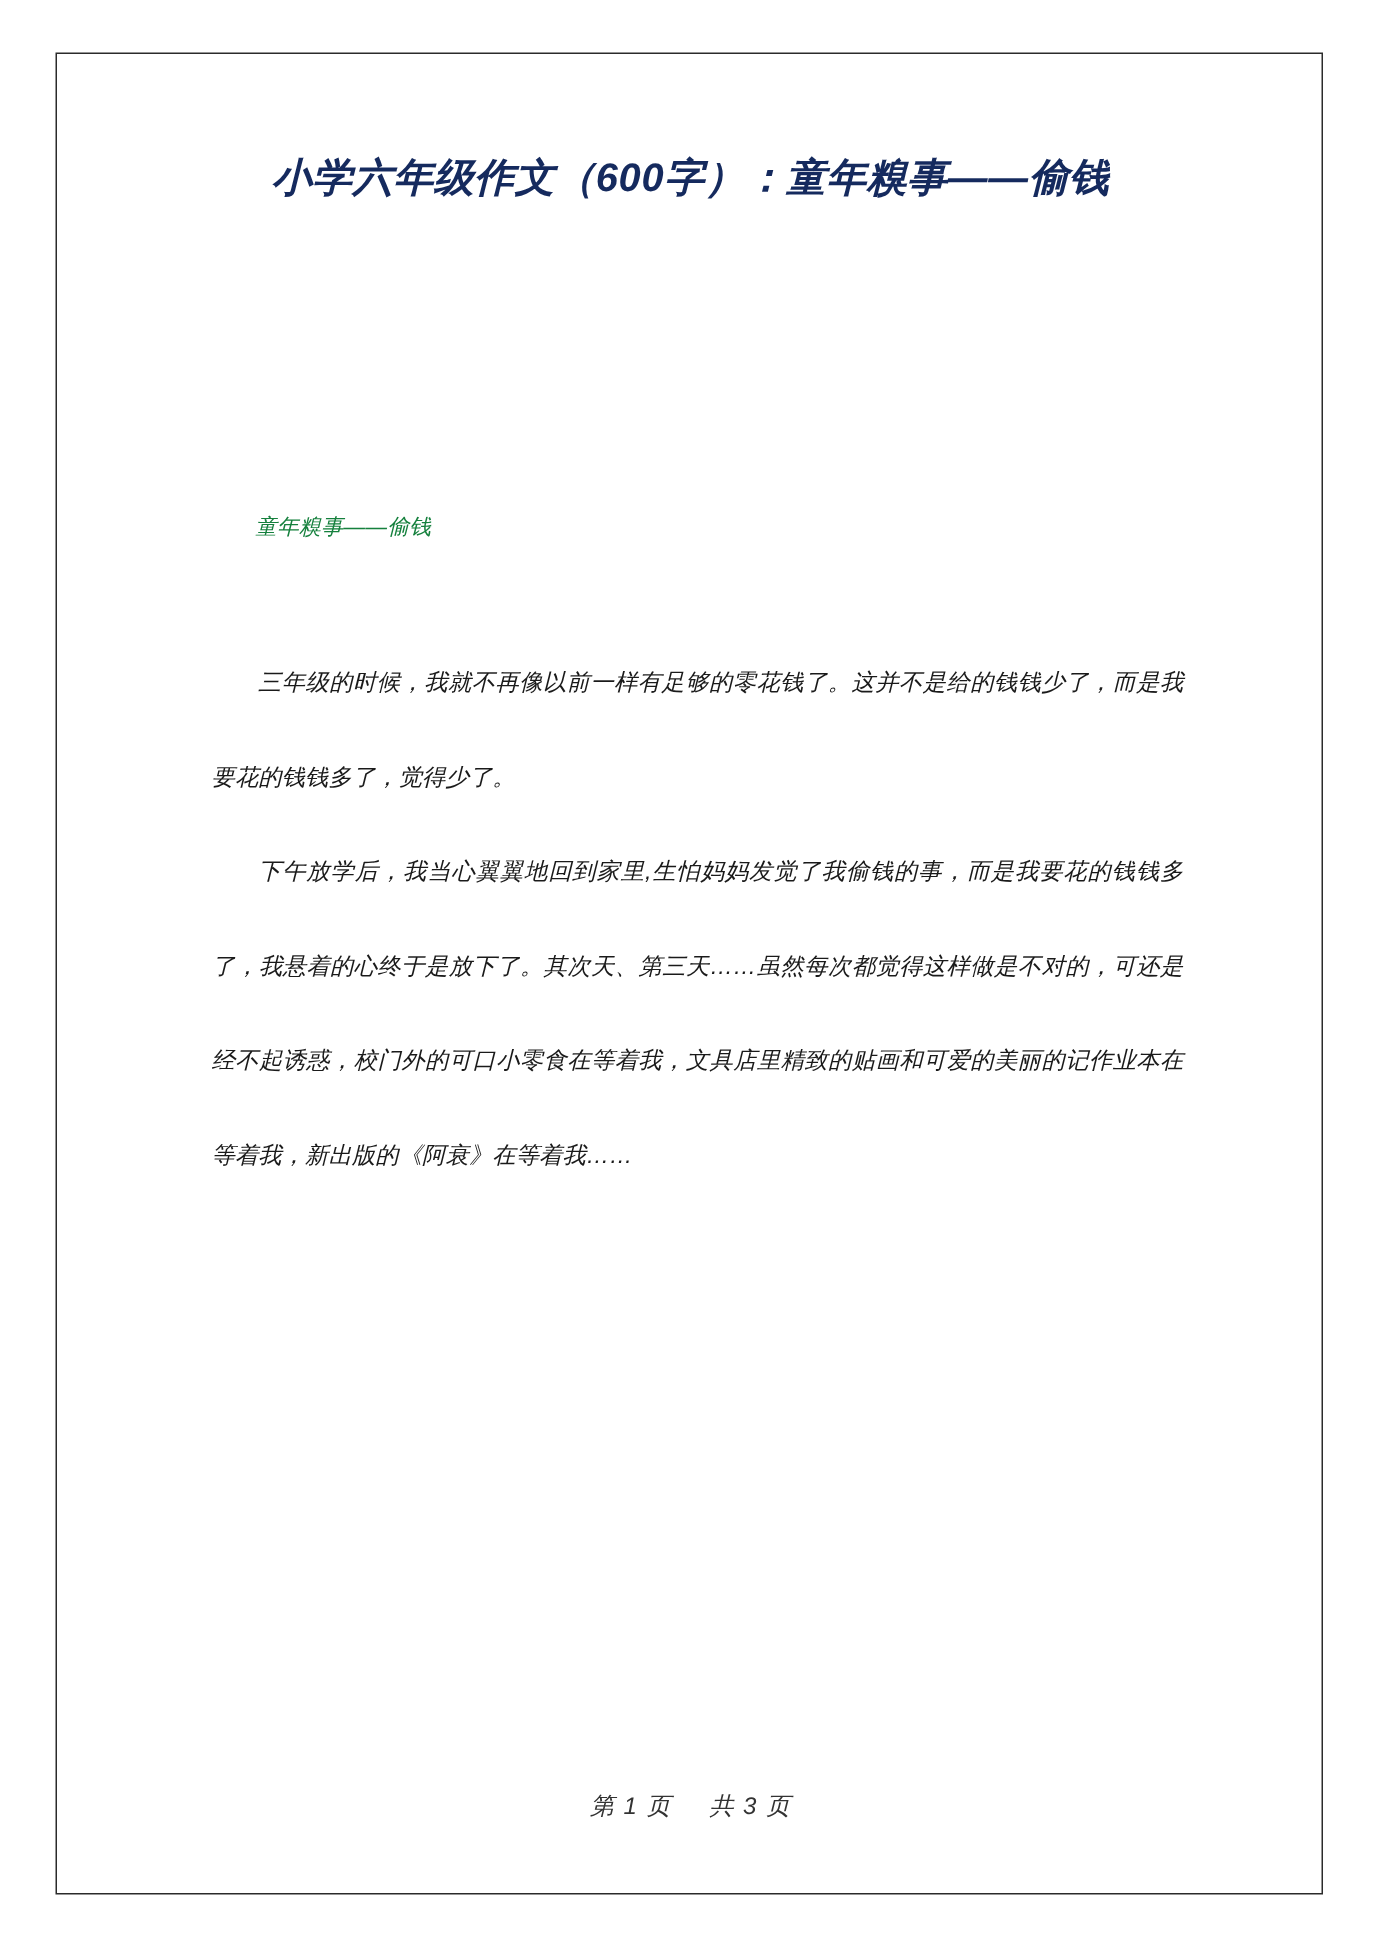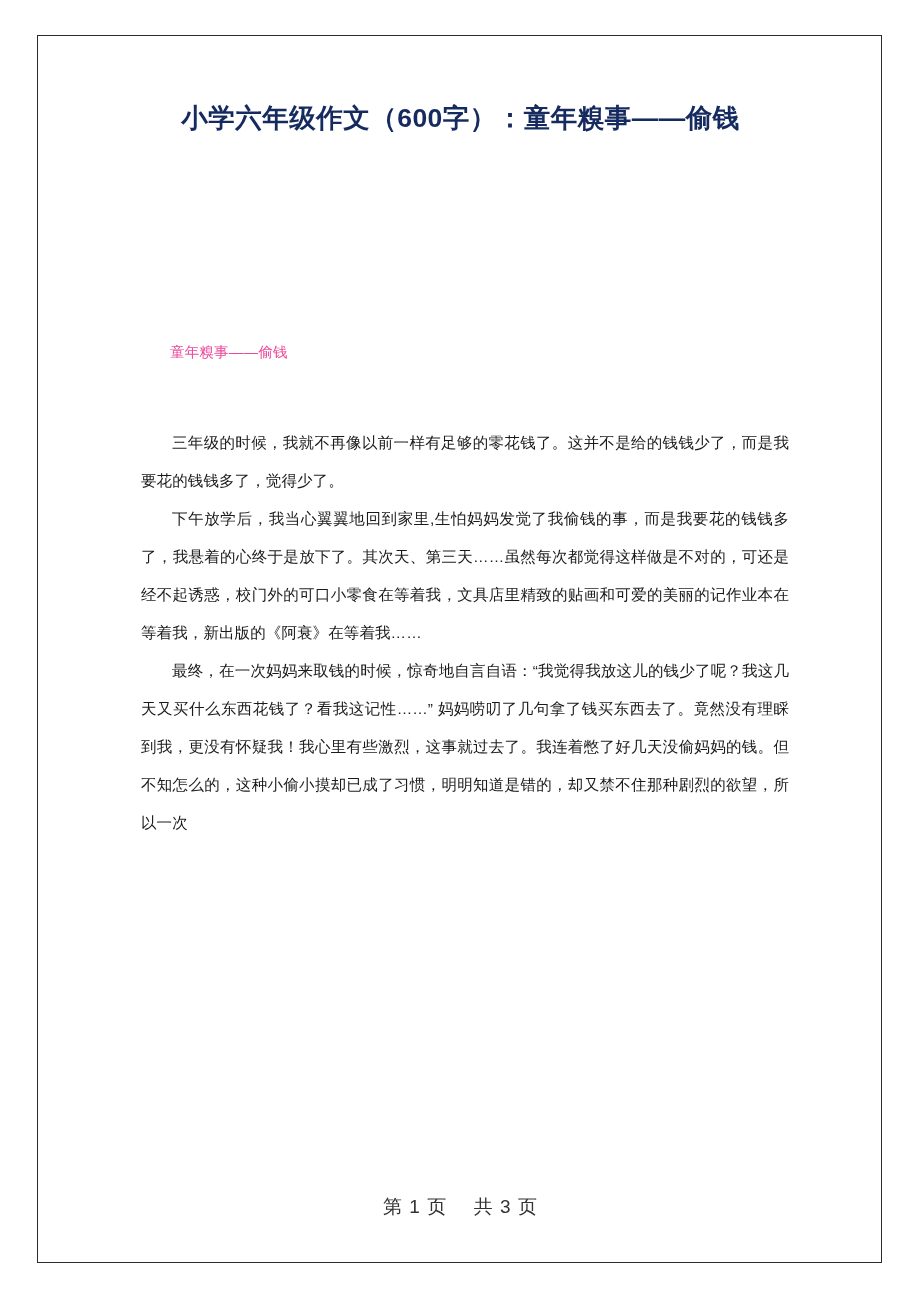--- a/index.html
+++ b/index.html
@@ -24,20 +24,21 @@
     box-sizing: border-box;
     background: #ffffff;
   }
 
   .page-inner {
     position: absolute;
     left: 0;
     top: 0;
     width: 845px;
     height: 1228px;
+    font-style: italic;
   }
 
   .doc-title {
     position: absolute;
     left: 0;
     top: 67px;
     width: 845px;
     text-align: center;
     font-size: 26.5px;
     font-weight: bold;
@@ -49,49 +50,49 @@
 
   .body-block {
     position: absolute;
     left: 103px;
     top: 305px;
     width: 648px;
   }
 
   .subtitle {
     font-size: 14.5px;
-    color: #ec4899;
+    color: #15803d;
     line-height: 1.6;
     text-indent: 2em;
     margin: 0 0 0 0;
     letter-spacing: 0.2px;
   }
 
   .spacer-after-subtitle {
     height: 60px;
   }
 
   p.para {
     font-size: 15.5px;
     color: #1a1a1a;
-    line-height: 38px;
+    line-height: 63px;
     margin: 0 0 0 0;
     text-indent: 2em;
     text-align: justify;
     text-justify: inter-ideograph;
     letter-spacing: 0.1px;
   }
 
   .footer {
     position: absolute;
     left: 0;
     top: 1158px;
     width: 845px;
     text-align: center;
-    font-size: 19px;
+    font-size: 16px;
     color: #333333;
     letter-spacing: 1px;
   }
   .footer .pg-sep { display: inline-block; width: 14px; }
 </style>
 </head>
 <body>
 
 <div class="page">
   <div class="page-inner">
@@ -102,21 +103,20 @@
 
       <p class="subtitle">童年糗事——偷钱</p>
 
       <div class="spacer-after-subtitle"></div>
 
       <p class="para">三年级的时候，我就不再像以前一样有足够的零花钱了。这并不是给的钱钱少了，而是我要花的钱钱多了，觉得少了。</p>
 
 
       <p class="para">下午放学后，我当心翼翼地回到家里,生怕妈妈发觉了我偷钱的事，而是我要花的钱钱多了，我悬着的心终于是放下了。其次天、第三天……虽然每次都觉得这样做是不对的，可还是经不起诱惑，校门外的可口小零食在等着我，文具店里精致的贴画和可爱的美丽的记作业本在等着我，新出版的《阿衰》在等着我……</p>
 
-      <p class="para">最终，在一次妈妈来取钱的时候，惊奇地自言自语：“我觉得我放这儿的钱少了呢？我这几天又买什么东西花钱了？看我这记性……” 妈妈唠叨了几句拿了钱买东西去了。竟然没有理睬到我，更没有怀疑我！我心里有些激烈，这事就过去了。我连着憋了好几天没偷妈妈的钱。但不知怎么的，这种小偷小摸却已成了习惯，明明知道是错的，却又禁不住那种剧烈的欲望，所以一次</p>
 
     </div>
 
     <div class="footer">
       <span>第 1 页</span>
       <span class="pg-sep"></span>
       <span>共 3 页</span>
     </div>
 
   </div>

